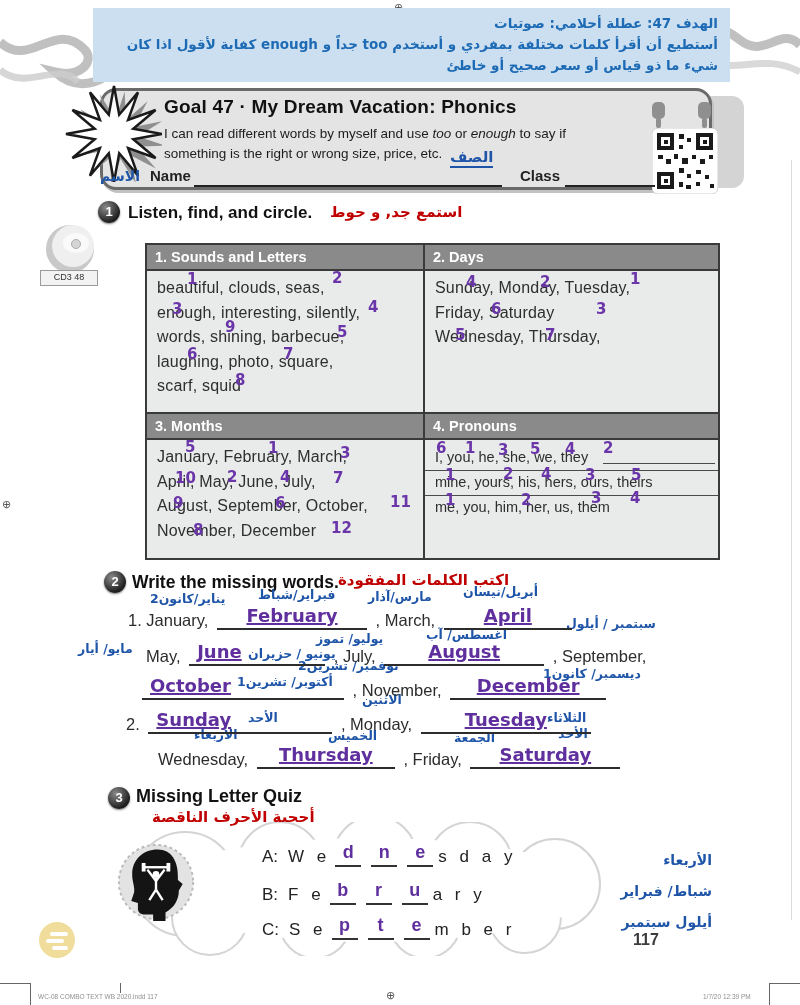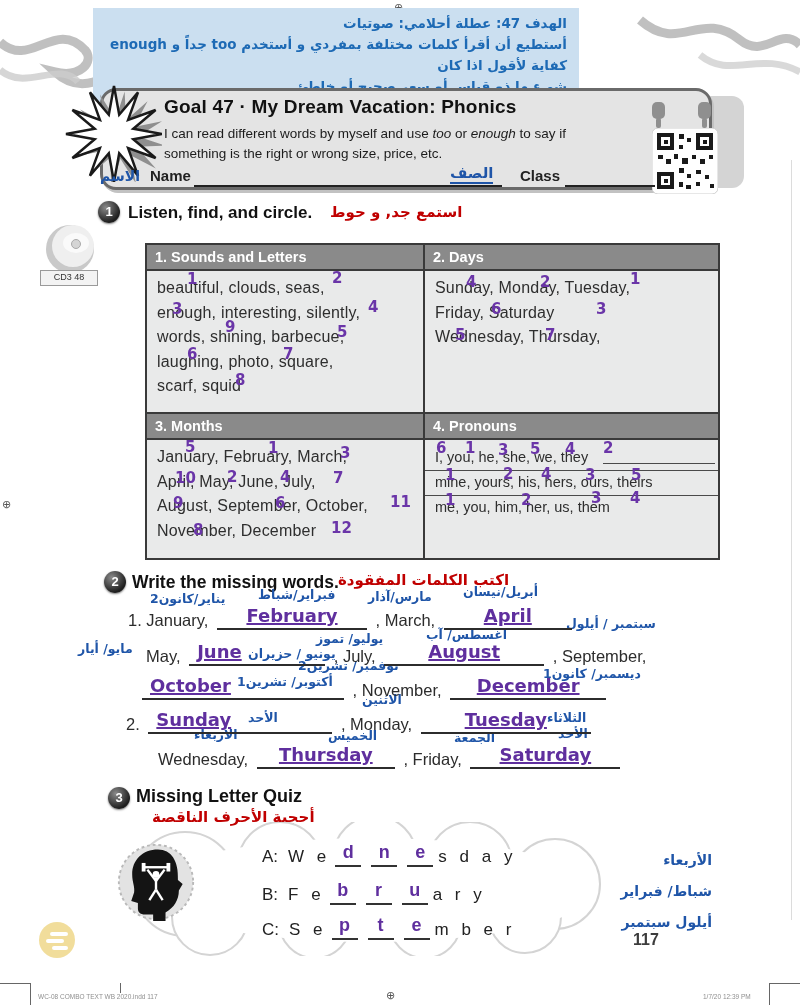--- a/index.html
+++ b/index.html
@@ -4,21 +4,21 @@
 <style>
   html,body{margin:0;padding:0;background:#ffffff;}
   #page{position:relative;width:800px;height:1005px;background:#ffffff;overflow:hidden;
         font-family:"Liberation Sans",sans-serif;color:#2c2c2c;}
   .abs{position:absolute;}
   .ar{font-family:"DejaVu Sans",sans-serif;direction:rtl;unicode-bidi:plaintext;}
   .blue-note{color:#1f55a8;font-weight:bold;font-size:12.5px;white-space:nowrap;}
   .red-note{color:#c00000;font-weight:bold;}
   .purple{color:#5f2f9e;font-weight:bold;}
   
-  #objective{left:93px;top:8px;width:486px;background:#cbdff0;padding:5px 12px 6px 8px;
+  #objective{left:93px;top:8px;width:637px;background:#cbdff0;padding:5px 12px 6px 8px;
              box-sizing:border-box;text-align:right;color:#1d6ab5;font-weight:bold;
              font-size:13.5px;line-height:1.55;}
   
   #graytab{left:618px;top:96px;width:126px;height:92px;background:#d4d4d4;border-radius:12px;}
   #goalbox{left:100px;top:88px;width:612px;height:102px;background:#e4e4e4;
            border:3px solid #6a6a6a;border-radius:16px;box-sizing:border-box;box-shadow:2px 3px 0 #c2c2c2;}
   #goal-title{left:164px;top:96px;font-size:19px;font-weight:bold;color:#111;letter-spacing:.2px;}
   #goal-desc{left:164px;top:124px;width:480px;font-size:13.5px;line-height:1.45;color:#1c1c1c;}
   .fieldlabel{font-size:15px;color:#222;font-weight:600;}
   .uline{border-bottom:2px solid #222;height:0;}
@@ -131,21 +131,21 @@
         <rect x="58" y="56" width="4" height="4"></rect>
       <rect x="27" y="54" width="4" height="5"></rect>
         <rect x="34" y="57" width="5" height="4"></rect>
         <rect x="44" y="54" width="4" height="4"></rect>
     </g>
   </svg>
 
   <span class="abs ar blue-note" style="left:100px;top:168px;font-size:14px">الاسم</span>
   <span class="abs fieldlabel" style="left:150px;top:167px">Name</span>
   <div class="abs uline" style="left:194px;top:185px;width:308px"></div>
-  <span class="abs ar" style="left:450px;top:164px;color:#1f55a8;font-weight:bold;font-size:15px;border-bottom:2px solid #1f55a8">الصف</span>
+  <span class="abs ar" style="left:450px;top:148px;color:#1f55a8;font-weight:bold;font-size:15px;border-bottom:2px solid #1f55a8">الصف</span>
   <span class="abs fieldlabel" style="left:520px;top:167px">Class</span>
   <div class="abs uline" style="left:565px;top:185px;width:90px"></div>
 
   <div class="abs badge" style="left:98px;top:201px">1</div>
   <span class="abs sec-title" style="left:128px;top:203px">Listen, find, and circle.</span>
   <span class="abs ar red-note" style="left:330px;top:203px;font-size:15px">استمع جد, و حوط</span>
 
   <svg class="abs" style="left:40px;top:224px" width="62" height="52">
     <circle cx="30" cy="25" r="24" fill="#c9c9c9"></circle>
     <circle cx="33" cy="22" r="21" fill="#efefef"></circle>

